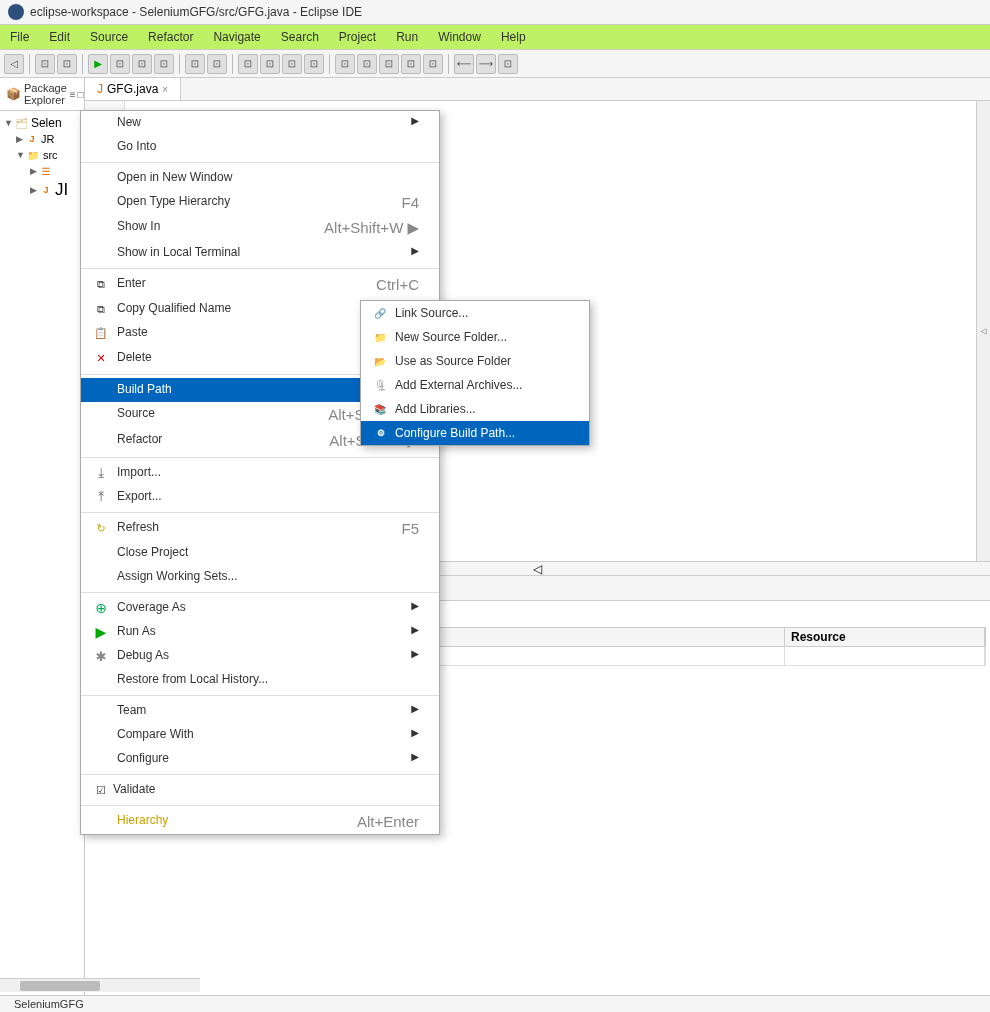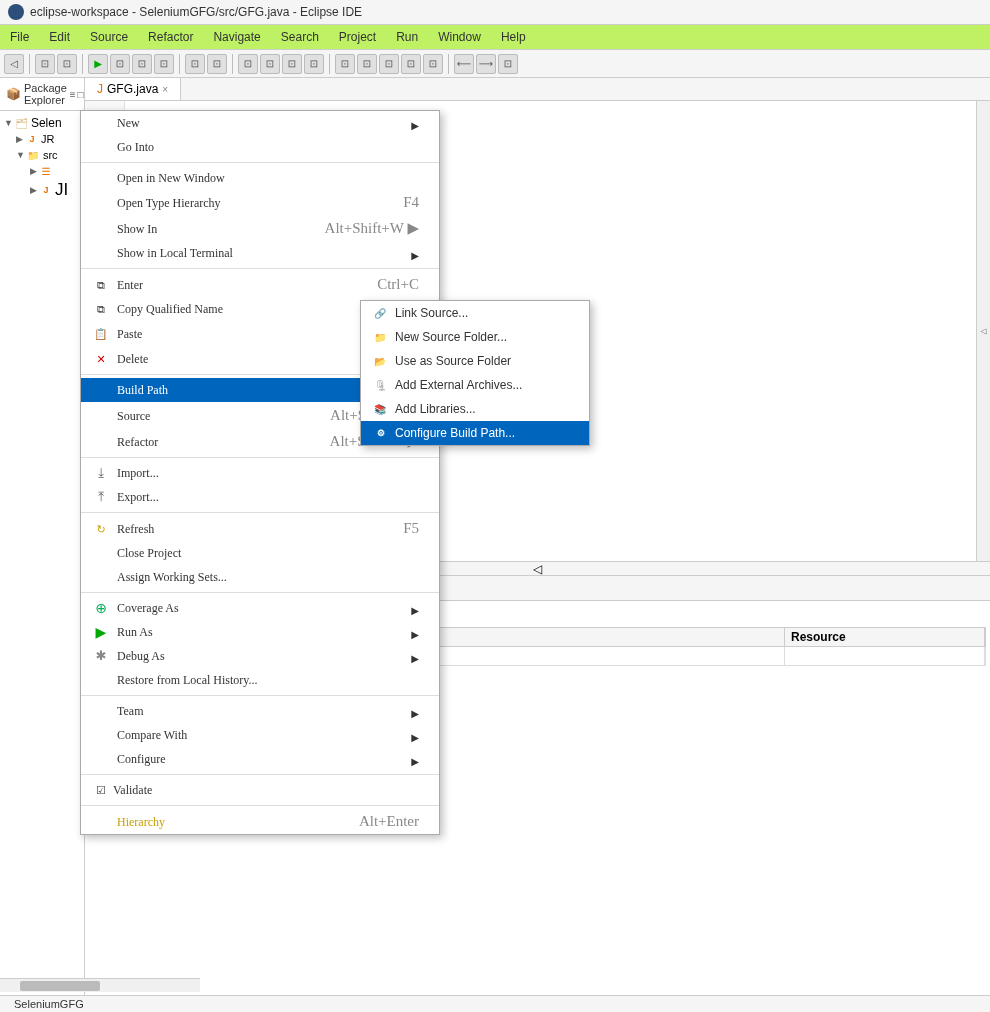--- a/index.html
+++ b/index.html
@@ -288,25 +288,24 @@
       width: 360px;
       background: #fff;
       border: 1px solid #aaa;
       box-shadow: 3px 3px 8px rgba(0,0,0,0.25);
       z-index: 100;
       font-size: 12px;
     }
     .ctx-item {
       padding: 4px 20px;
       display: flex;
-      align-items: flex-end;
+      align-items: flex-start;
       cursor: pointer;
       color: #333;
       position: relative;
-      font-family: Liberation Serif, serif;
     }
     .ctx-item.highlighted {
       background: #0065bd;
       color: #fff;
     }
     .ctx-item .shortcut {
       margin-left: auto;
       color: #888;
       font-size: 15px;
     }

